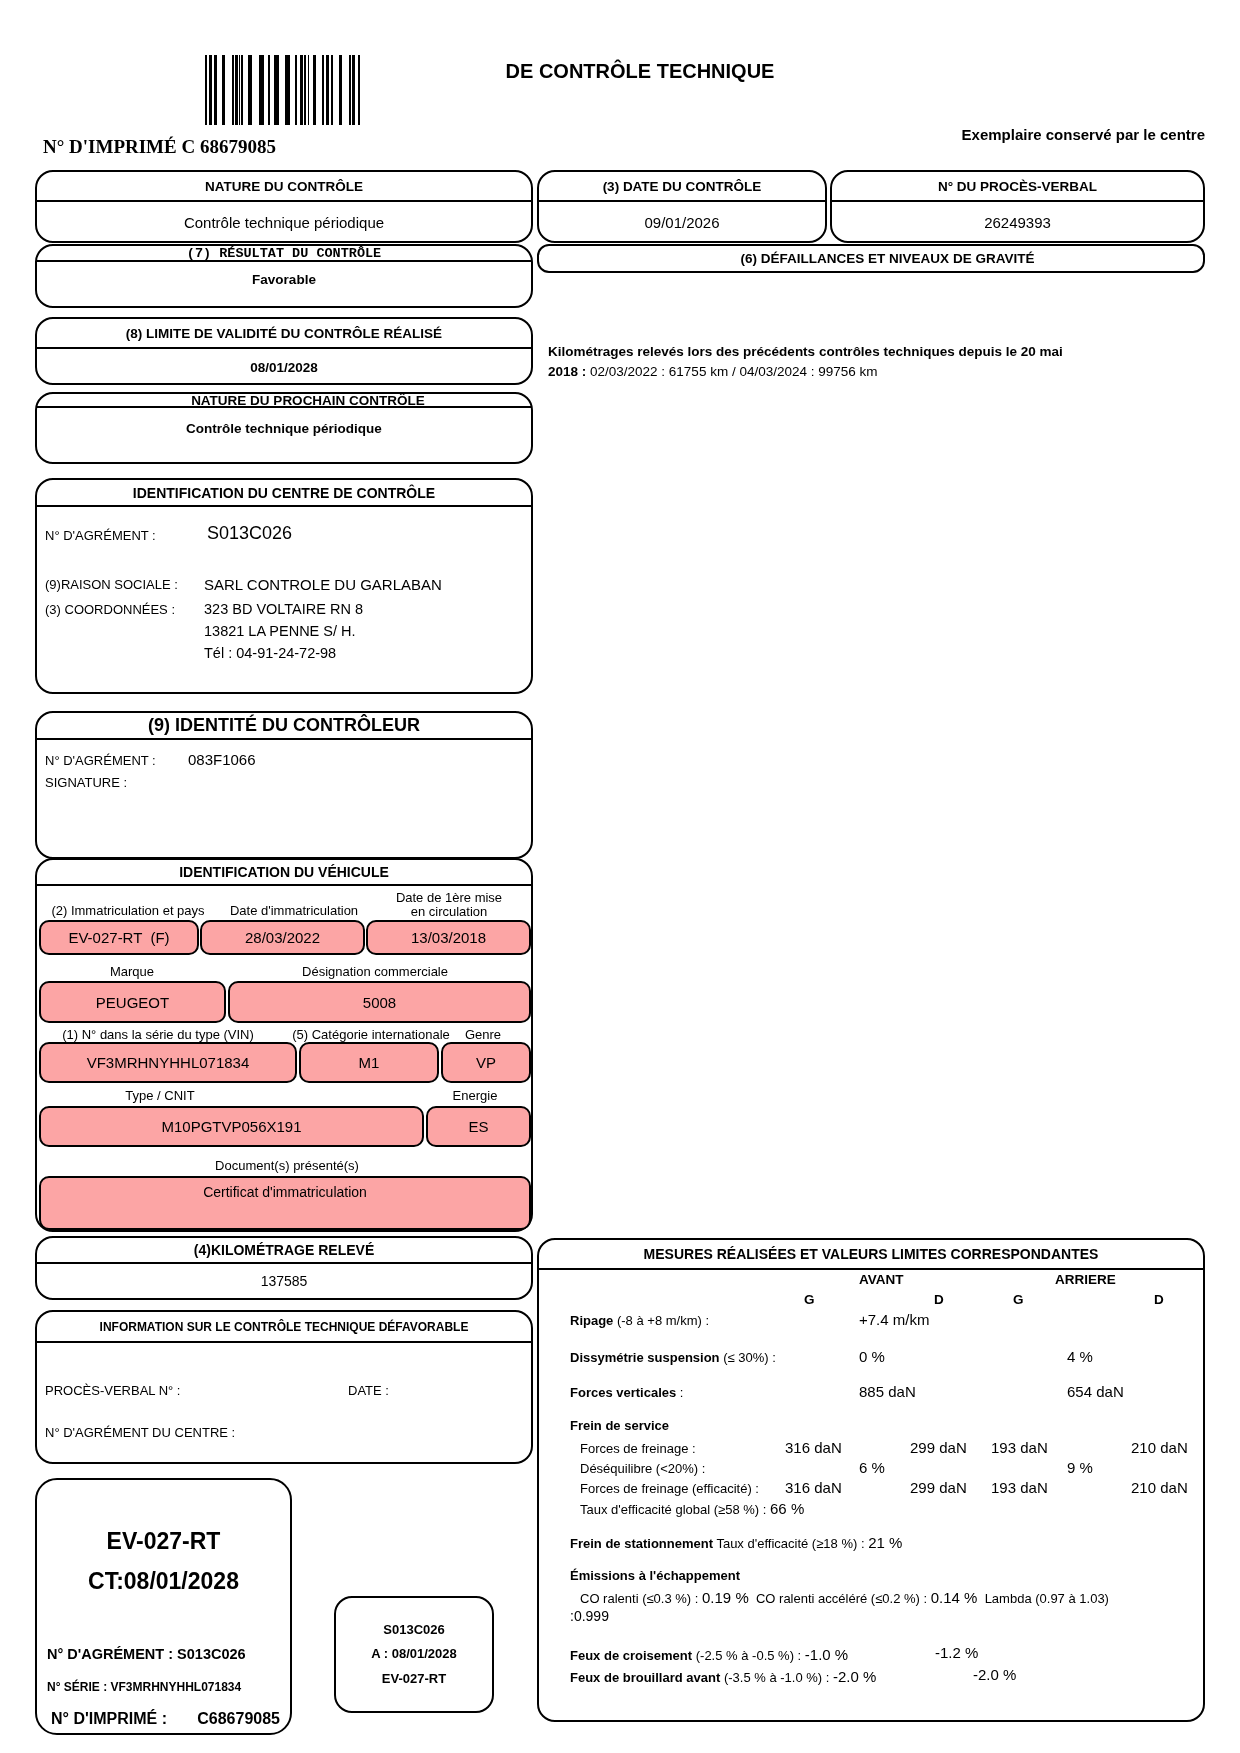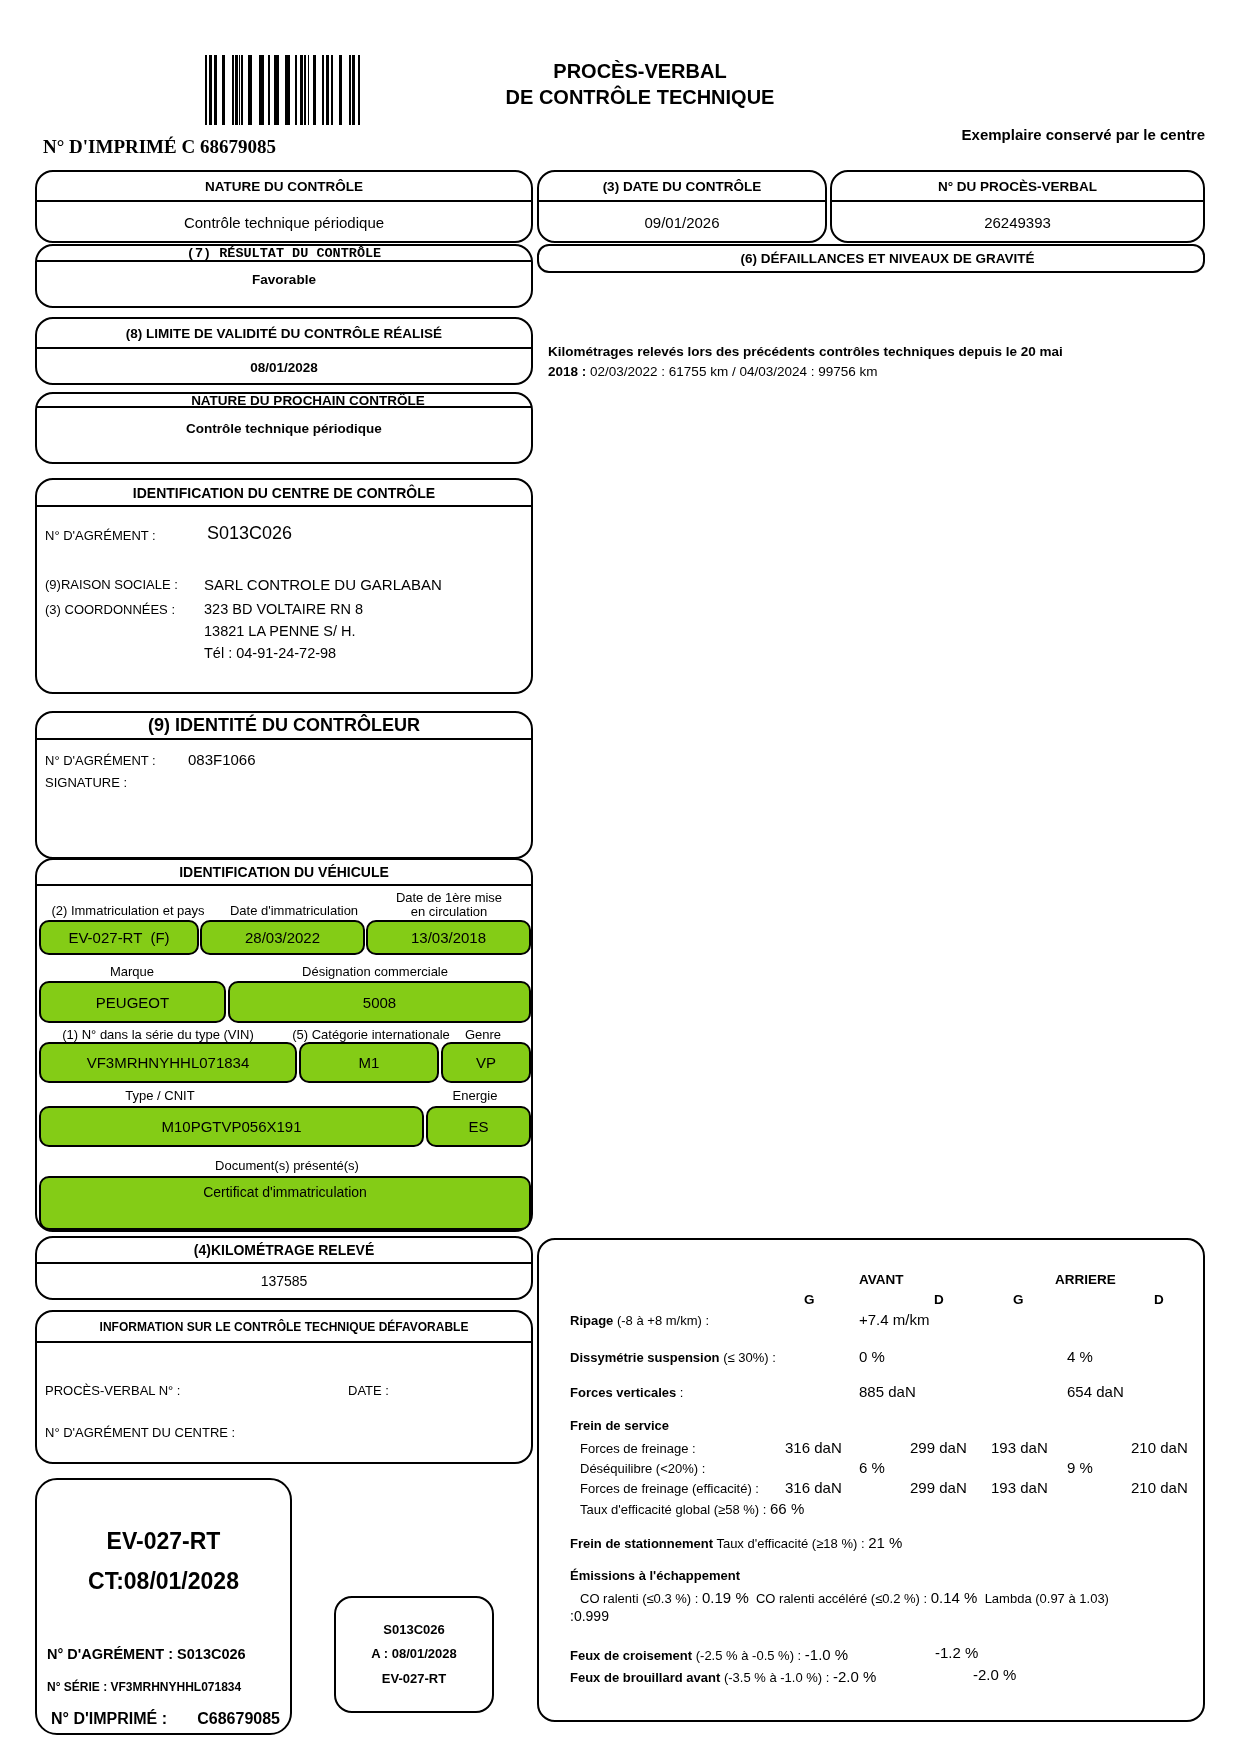--- a/index.html
+++ b/index.html
@@ -10,21 +10,21 @@
   .abs{position:absolute;}
   .nw{white-space:pre;}
   .b{font-weight:bold;}
   .box{position:absolute;border:2px solid #000;border-radius:18px;background:#fff;box-sizing:border-box;}
   .hd{border-bottom:2px solid #000;display:flex;align-items:center;justify-content:center;
       font-weight:bold;font-size:13.5px;box-sizing:border-box;}
   .body-center{display:flex;align-items:center;justify-content:center;}
   .hdonly{display:flex;align-items:center;justify-content:center;font-weight:bold;font-size:13.5px;}
   .lbl{position:absolute;font-size:13px;white-space:nowrap;}
   .val{font-size:15px;white-space:pre;}
-  .vbox{position:absolute;border:2px solid #000;border-radius:10px;background:#84cc16;box-sizing:border-box;
+  .vbox{position:absolute;border:2px solid #000;border-radius:10px;background:#fca5a5;box-sizing:border-box;
         display:flex;align-items:center;justify-content:center;font-size:15px;white-space:pre;}
   .vlbl{position:absolute;font-size:13px;white-space:nowrap;transform:translateX(-50%);}
   .m-l{position:absolute;font-size:13px;white-space:nowrap;margin-left:12px;}
   .m-v{position:absolute;font-size:15px;white-space:nowrap;}
   .m-h{position:absolute;font-size:13.5px;font-weight:bold;white-space:nowrap;}
   .barcode{
     position:absolute;left:205px;top:55px;width:160px;height:70px;background-color:#fff;
     background-image:
       repeating-linear-gradient(90deg,#000 0 2px,transparent 2px 9px),
       repeating-linear-gradient(90deg,transparent 0 4px,#000 4px 7px,transparent 7px 13px),
@@ -43,21 +43,20 @@
 </style>
 </head>
 <body>
 
 <div class="page">
 
   <div class="barcode"></div>
   <div class="abs b nw" style="left:43px;top:136px;font-size:19px;font-family:Liberation Serif, serif;">N° D'IMPRIMÉ C 68679085</div>
 
   <div class="abs" style="left:440px;top:58px;width:400px;text-align:center;">
-    <div class="b" style="font-size:20px;line-height:1.3;">PROCÈS-VERBAL</div>
     <div class="b" style="font-size:20px;line-height:1.3;">DE CONTRÔLE TECHNIQUE</div>
   </div>
 
   <div class="abs b" style="left:805px;top:126px;width:400px;text-align:right;font-size:15px;">Exemplaire conservé par le centre</div>
 
   <div class="box" style="left:35px;top:170px;width:498px;height:73px;">
     <div class="hd" style="height:30px;">NATURE DU CONTRÔLE</div>
     <div class="body-center val" style="height:41px;">Contrôle technique périodique</div>
   </div>
   <div class="box" style="left:537px;top:170px;width:290px;height:73px;">
@@ -167,20 +166,21 @@
     </div>
   </div>
 
   <div class="timbre">
     <div>S013C026</div>
     <div>A : 08/01/2028</div>
     <div>EV-027-RT</div>
   </div>
 
   <div class="box" style="left:537px;top:1238px;width:668px;height:484px;">
+    <div class="hd" style="height:30px;font-size:14px;">MESURES RÉALISÉES ET VALEURS LIMITES CORRESPONDANTES</div>
 
     <div class="m-h" style="left:320px;top:32px;">AVANT</div>
     <div class="m-h" style="left:516px;top:32px;">ARRIERE</div>
     <div class="m-h" style="left:265px;top:52px;">G</div>
     <div class="m-h" style="left:395px;top:52px;">D</div>
     <div class="m-h" style="left:474px;top:52px;">G</div>
     <div class="m-h" style="left:615px;top:52px;">D</div>
 
     <div class="m-l" style="left:19px;top:73px;"><span class="b">Ripage</span><span> (-8 à +8 m/km) :</span></div>
     <div class="m-v" style="left:320px;top:71px;">+7.4 m/km</div>

